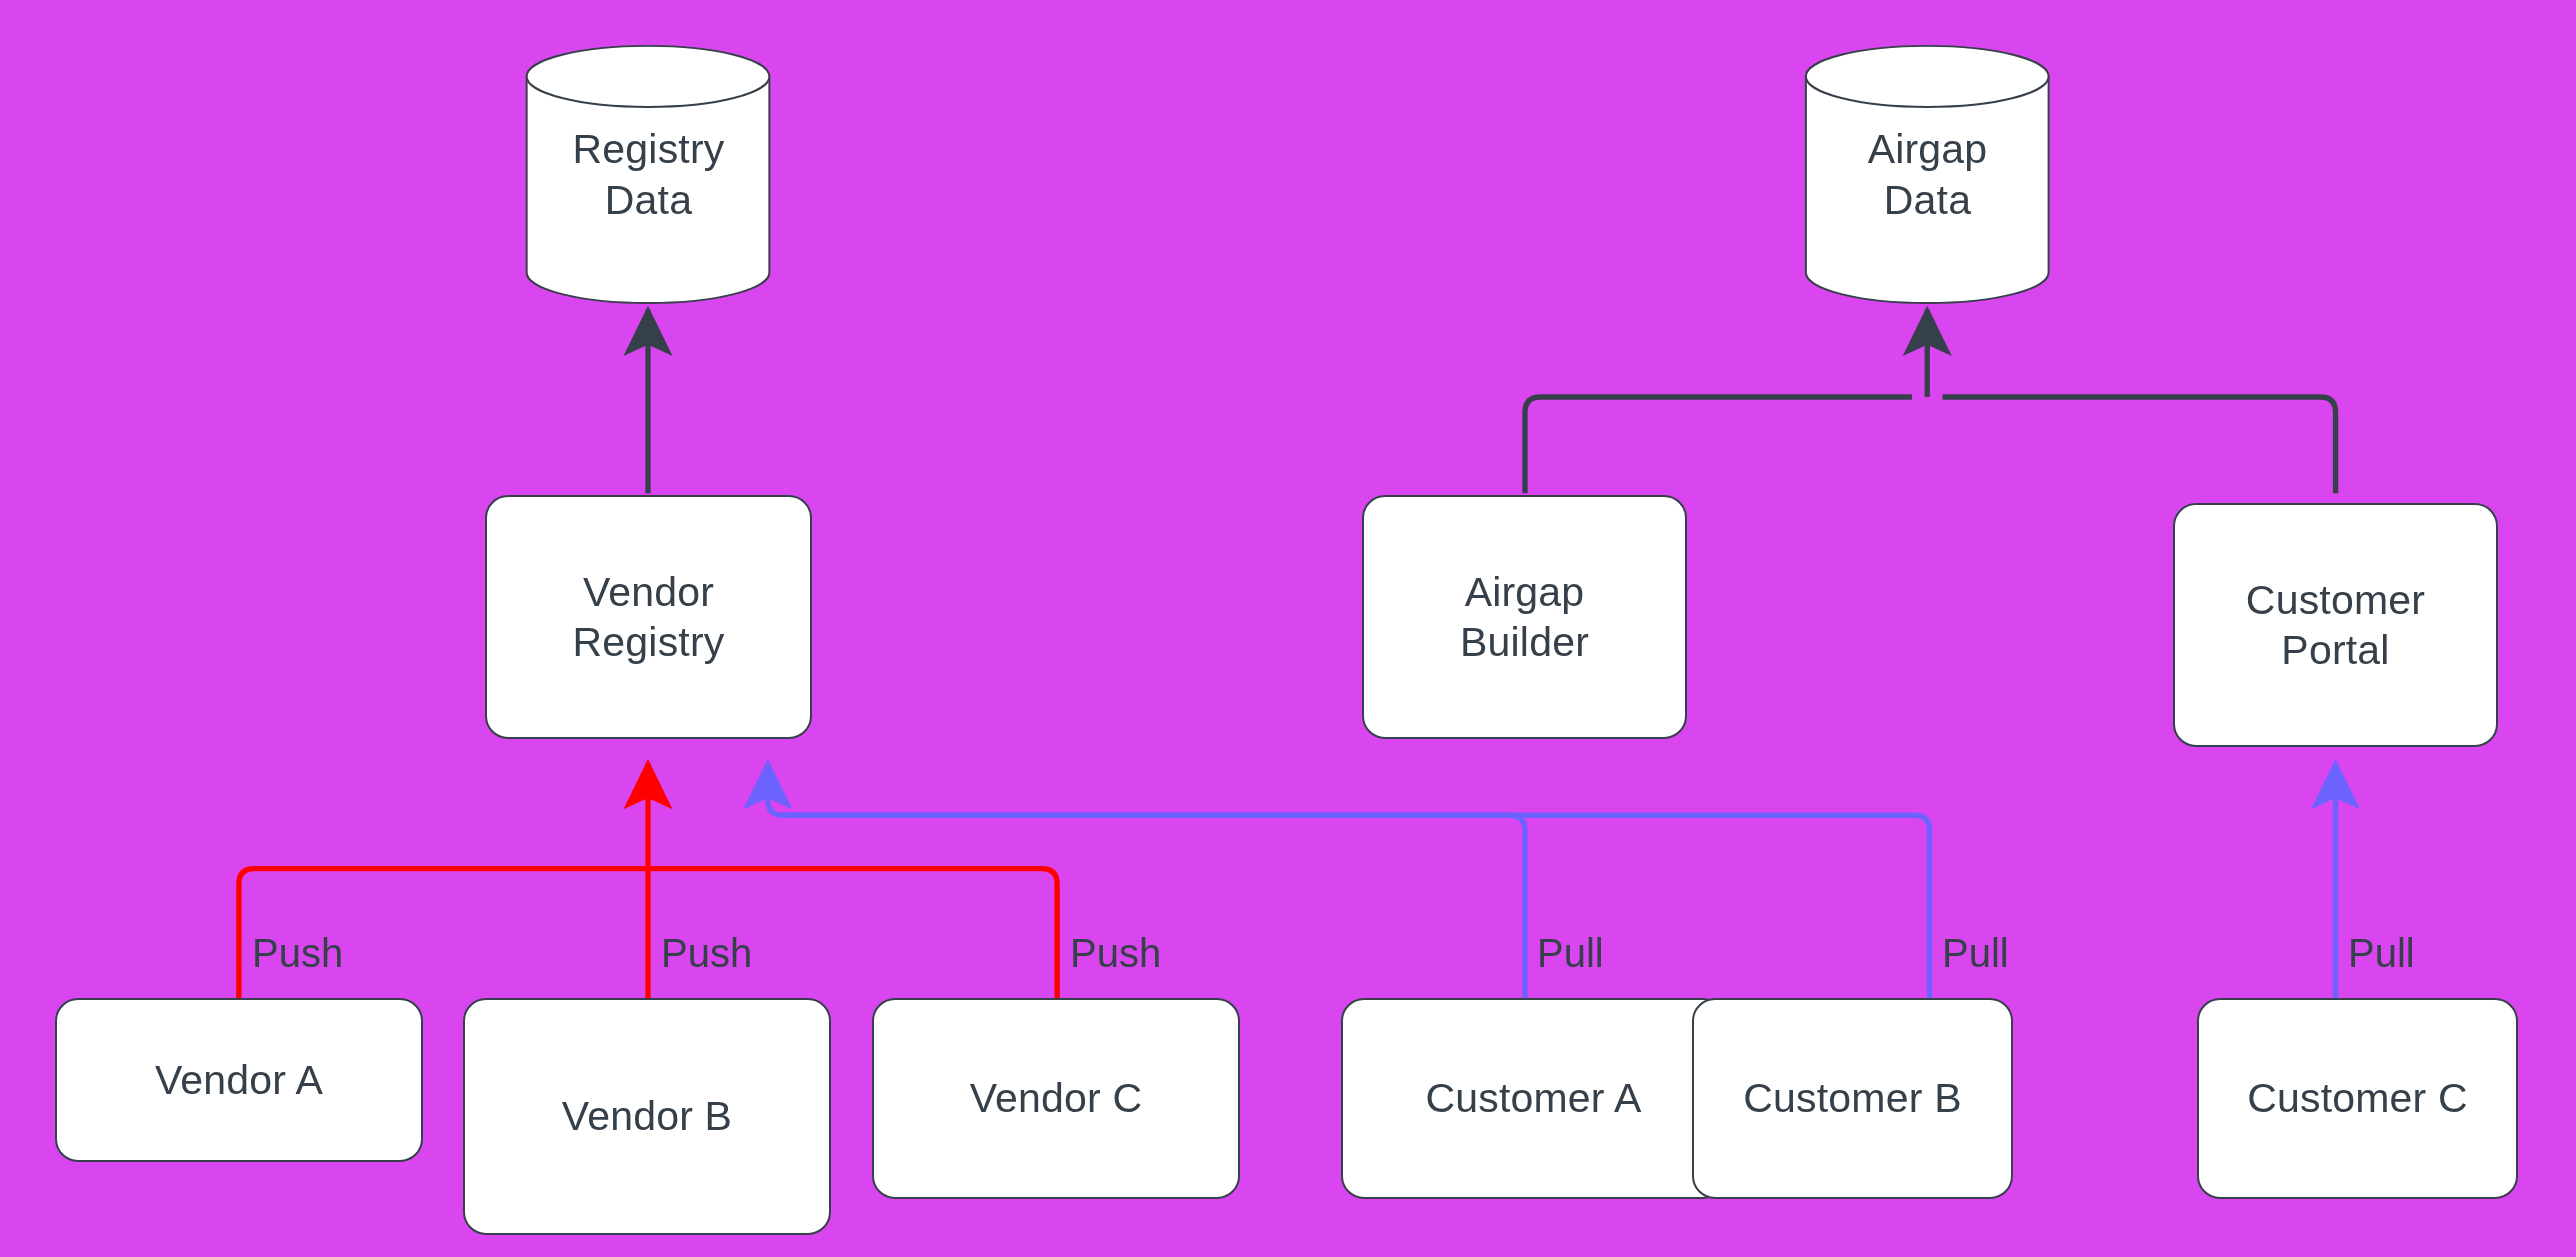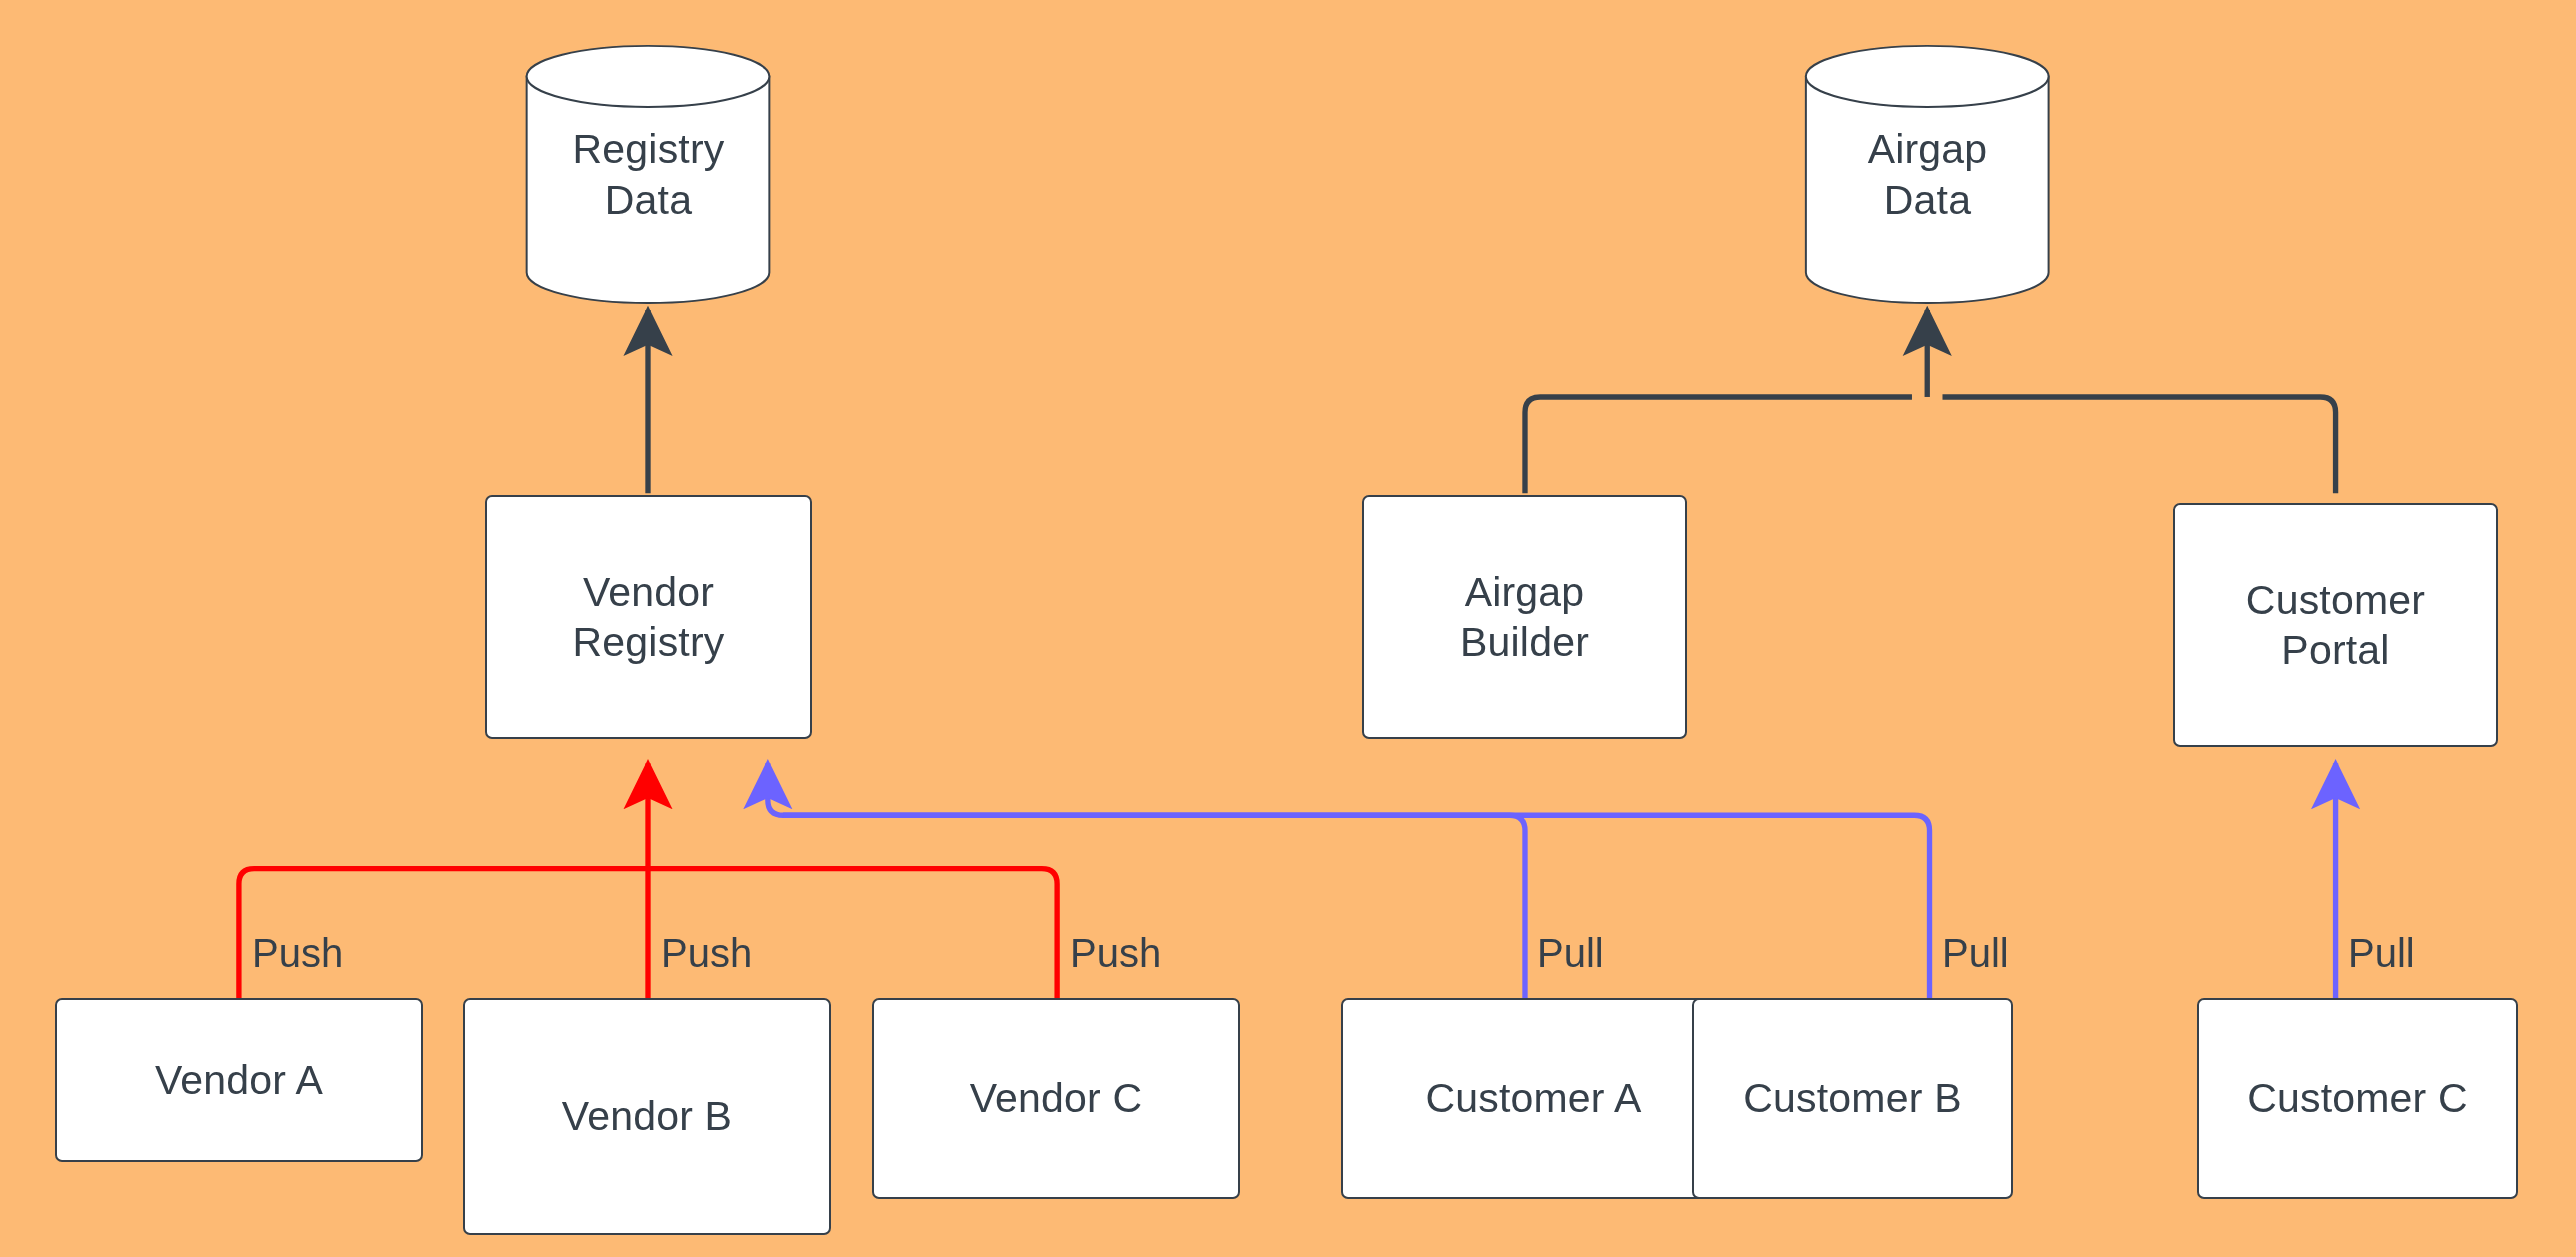--- a/index.html
+++ b/index.html
@@ -1,21 +1,21 @@
 <!DOCTYPE html>
 <html style="font-size:12.2px"><head>
 <meta charset="utf-8">
 <style>
   html,body{margin:0;padding:0;background:#ffffff;}
   body{width:2576px;height:1258px;overflow:hidden;font-family:"Liberation Sans",sans-serif;}
-  #stage{position:relative;width:2576px;height:1258px;background:#fdba74;}
+  #stage{position:relative;width:2576px;height:1258px;background:#d946ef;}
   #wires{position:absolute;left:0;top:0;width:2576px;height:1258px;}
   .node{position:absolute;box-sizing:border-box;display:flex;align-items:center;justify-content:center;text-align:center;
         color:#36404a;font-size:41px;line-height:1.22;letter-spacing:0.2px;}
-  .box{border:2px solid #36404a;border-radius:7px;background:#ffffff;}
+  .box{border:2px solid #36404a;border-radius:23px;background:#ffffff;}
   .cyl{background:transparent;border:none;}
   .cyl .cyl-label{position:relative;z-index:2;}
   .edge-label{position:absolute;color:#36404a;font-size:40px;line-height:1;white-space:nowrap;}
 </style>
 </head>
 <body>
 
 <div id="stage">
 
   <svg id="wires" viewBox="0 0 3375 1648" xmlns="http://www.w3.org/2000/svg">

